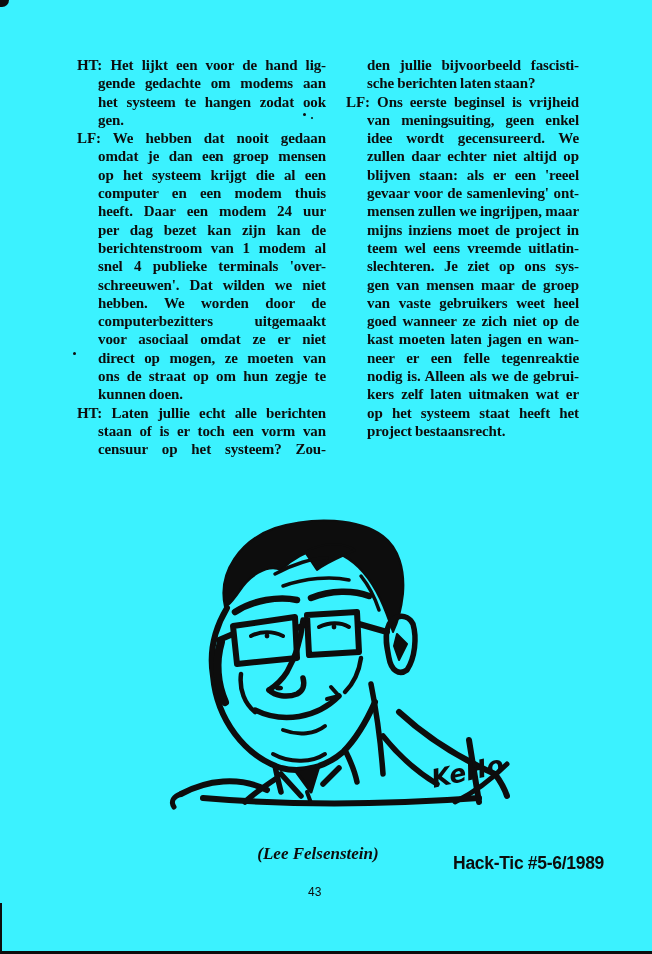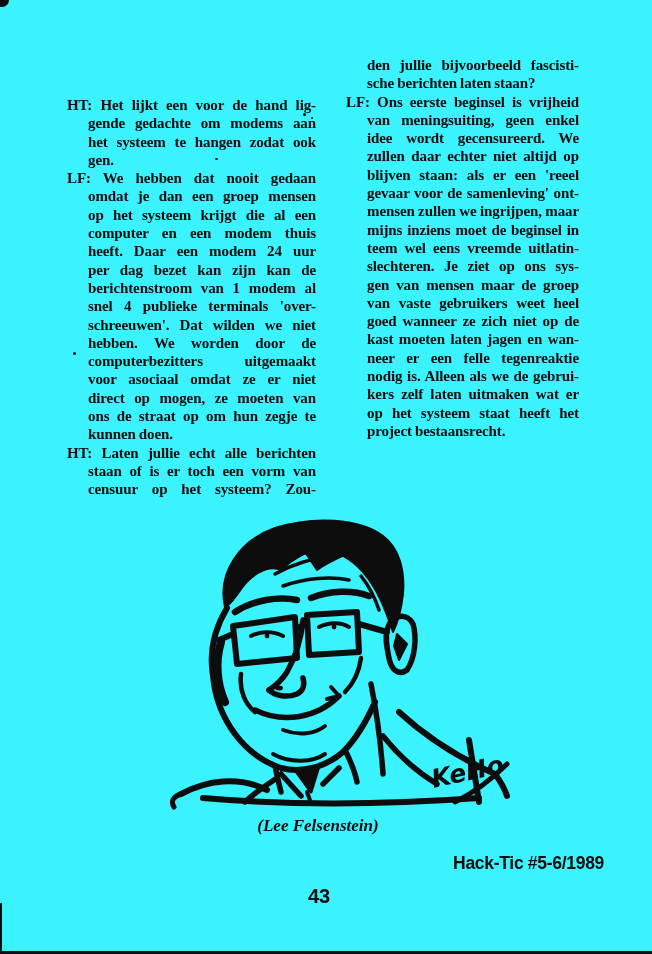--- a/index.html
+++ b/index.html
@@ -13,39 +13,39 @@
     font-family:"Liberation Serif","DejaVu Serif",serif;
   }
   .page{position:absolute;inset:0;}
 
   
   .col{
     position:absolute;top:56px;color:var(--ink);
     font-weight:700;font-size:15px;line-height:18.3px;
     letter-spacing:-0.1px;word-spacing:-0.6px;
   }
-  #col-left{left:67px;width:249px;margin-top:40px;}
+  #col-left{left:77px;width:249px;}
   #col-right{left:346px;width:233px;}
   .line{text-align:justify;text-align-last:justify;white-space:normal;}
   .line.end{text-align-last:left;}
   .line.cont{padding-left:21px;}
 
   
   .portrait{position:absolute;left:155px;top:512px;width:420px;height:300px;}
   .portrait svg{width:100%;height:100%;display:block;}
   .caption{
-    position:absolute;left:158px;top:816px;width:320px;text-align:center;
+    position:absolute;left:158px;top:844px;width:320px;text-align:center;
     color:var(--ink);font-style:italic;font-weight:700;font-size:17px;
   }
 
   
   .footer-num{
     position:absolute;left:308px;top:885px;color:var(--ink);
     font-family:"Liberation Sans","DejaVu Sans",sans-serif;
-    font-weight:700;font-size:20px;
+    font-weight:400;font-size:12px;
   }
   .footer-issue{
     position:absolute;top:853px;right:48px;width:220px;text-align:right;color:var(--ink);
     font-family:"Liberation Sans","DejaVu Sans",sans-serif;
     font-weight:700;font-size:17.5px;letter-spacing:-0.3px;
   }
 
   
   .corner-mark{position:absolute;left:0;top:0;width:9px;height:7px;background:var(--ink);border-radius:0 0 7px 0;}
   .bottom-edge{position:absolute;left:0;bottom:0;width:100%;height:3px;background:var(--ink);}
@@ -94,21 +94,21 @@
   <div class="col" id="col-right">
       <div class="line cont">den jullie bijvoorbeeld fascisti-</div>
       <div class="line cont end">sche berichten laten staan?</div>
       <div class="line">LF: Ons eerste beginsel is vrijheid</div>
       <div class="line cont">van meningsuiting, geen enkel</div>
       <div class="line cont">idee wordt gecensureerd. We</div>
       <div class="line cont">zullen daar echter niet altijd op</div>
       <div class="line cont">blijven staan: als er een 'reeel</div>
       <div class="line cont">gevaar voor de samenleving' ont-</div>
       <div class="line cont">mensen zullen we ingrijpen, maar</div>
-      <div class="line cont">mijns inziens moet de beginsel in</div>
+      <div class="line cont">mijns inziens moet de project in</div>
       <div class="line cont">teem wel eens vreemde uitlatin-</div>
       <div class="line cont">slechteren. Je ziet op ons sys-</div>
       <div class="line cont">gen van mensen maar de groep</div>
       <div class="line cont">van vaste gebruikers weet heel</div>
       <div class="line cont">goed wanneer ze zich niet op de</div>
       <div class="line cont">kast moeten laten jagen en wan-</div>
       <div class="line cont">neer er een felle tegenreaktie</div>
       <div class="line cont">nodig is. Alleen als we de gebrui-</div>
       <div class="line cont">kers zelf laten uitmaken wat er</div>
       <div class="line cont">op het systeem staat heeft het</div>

